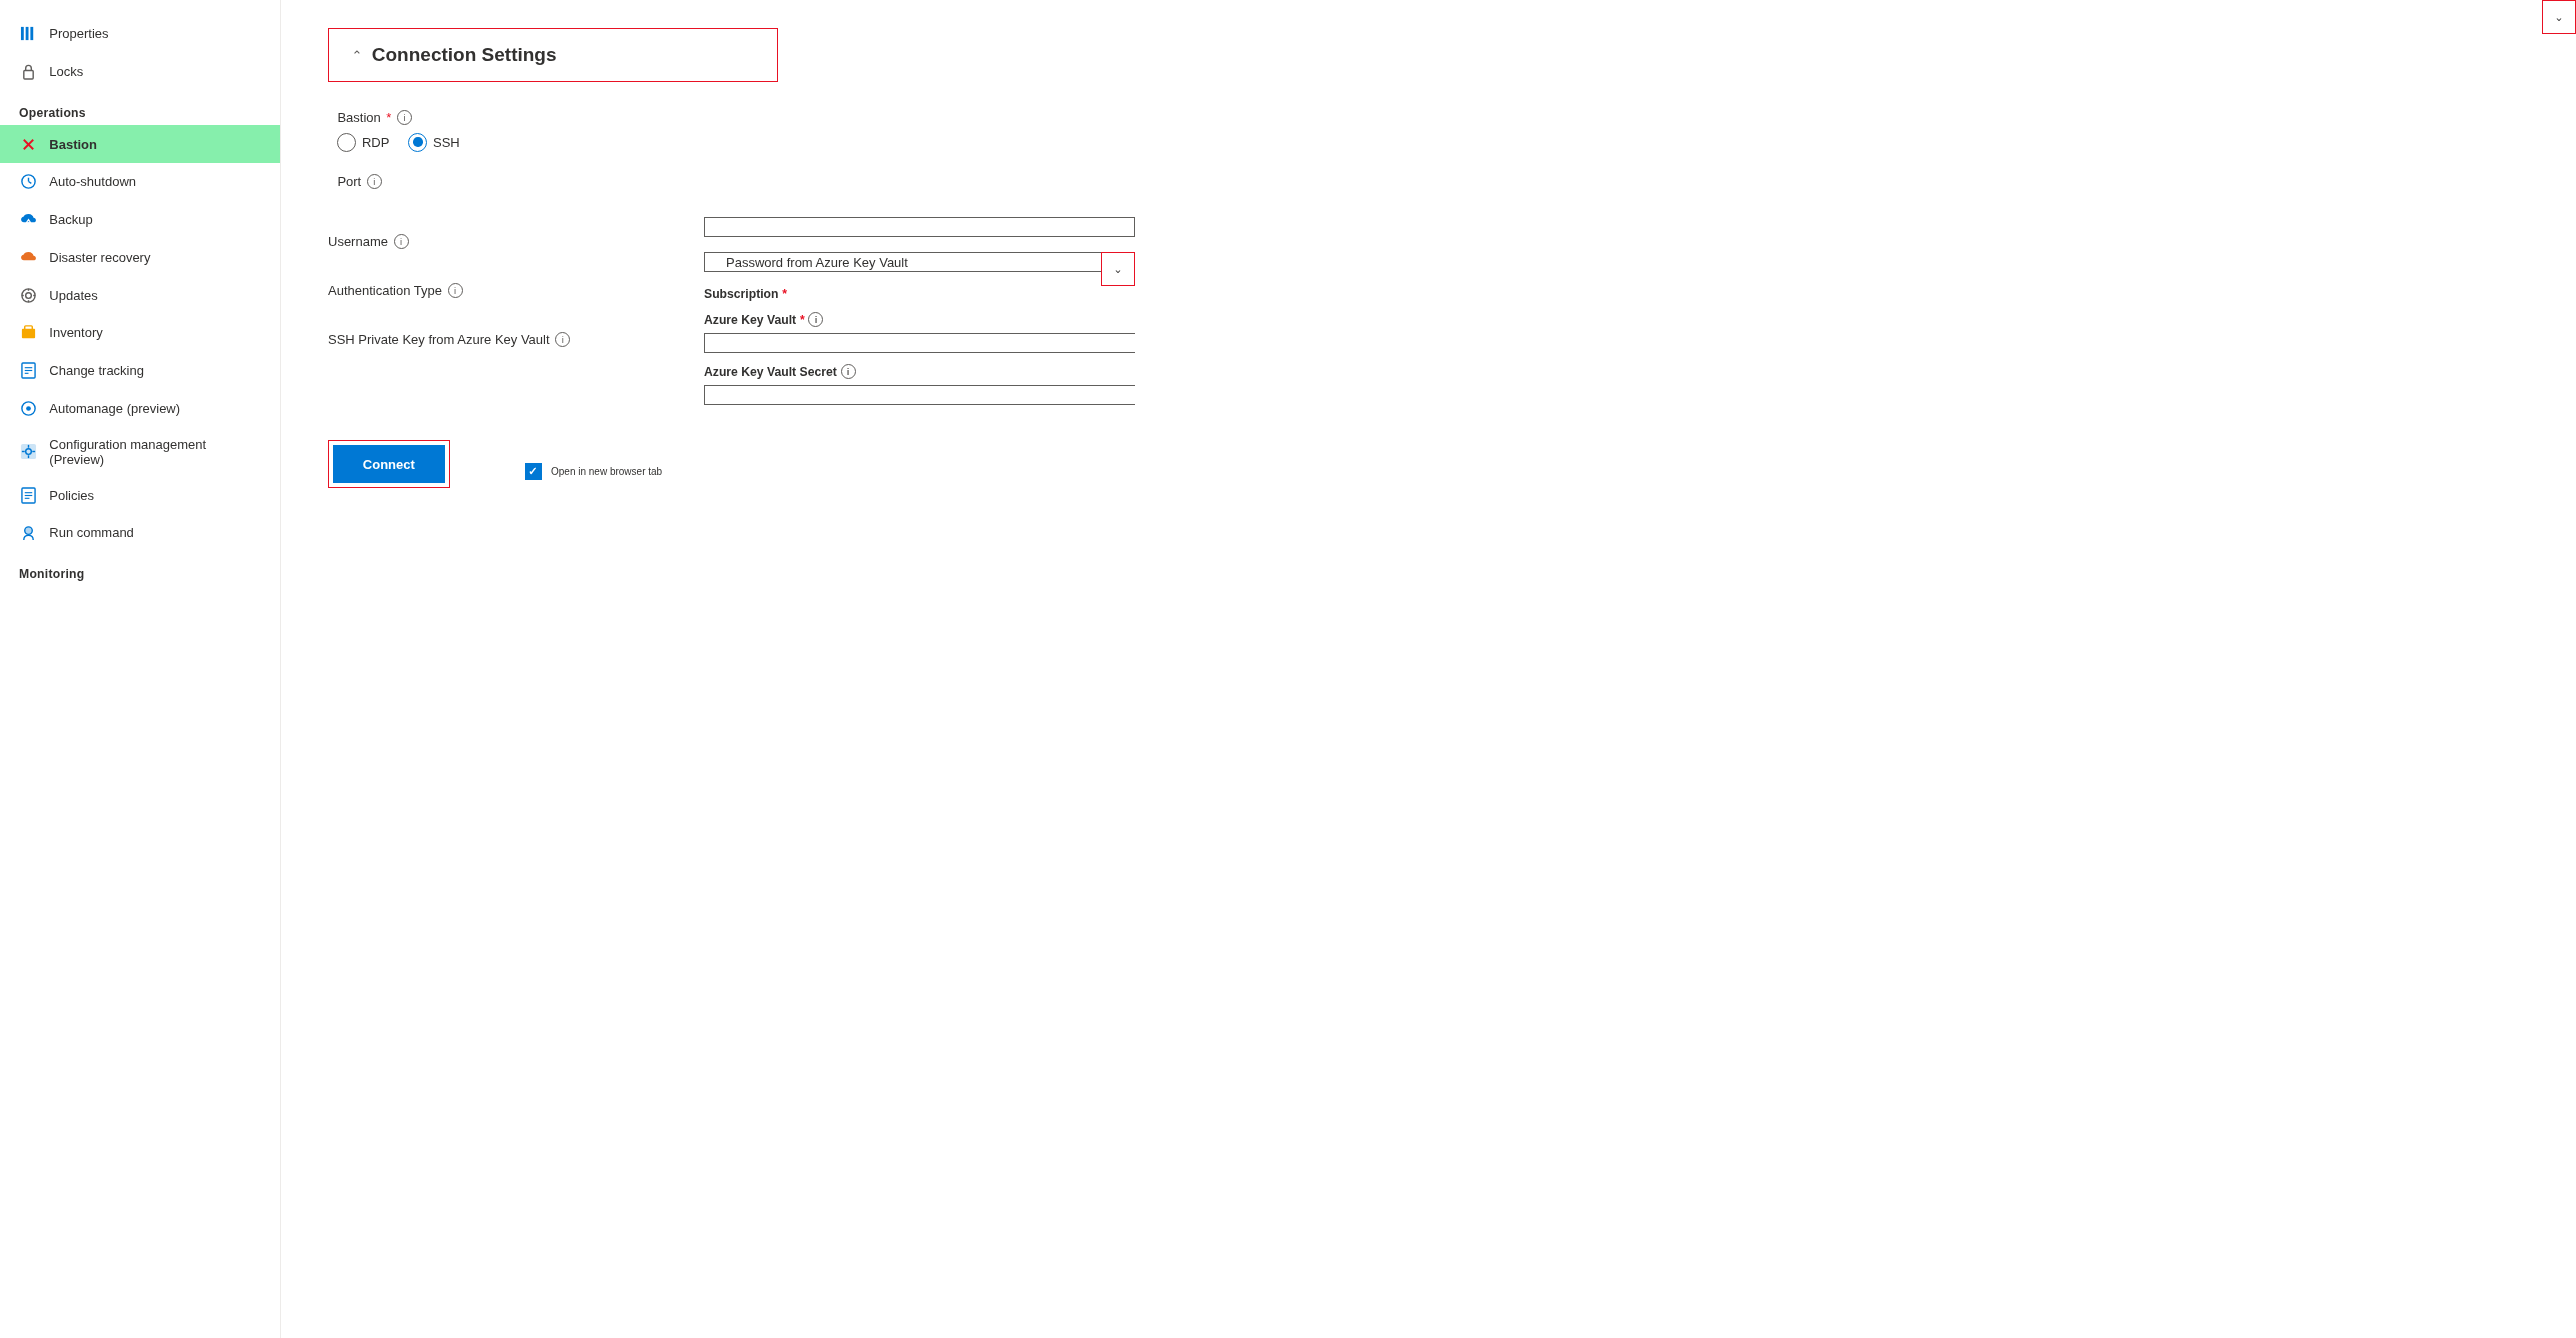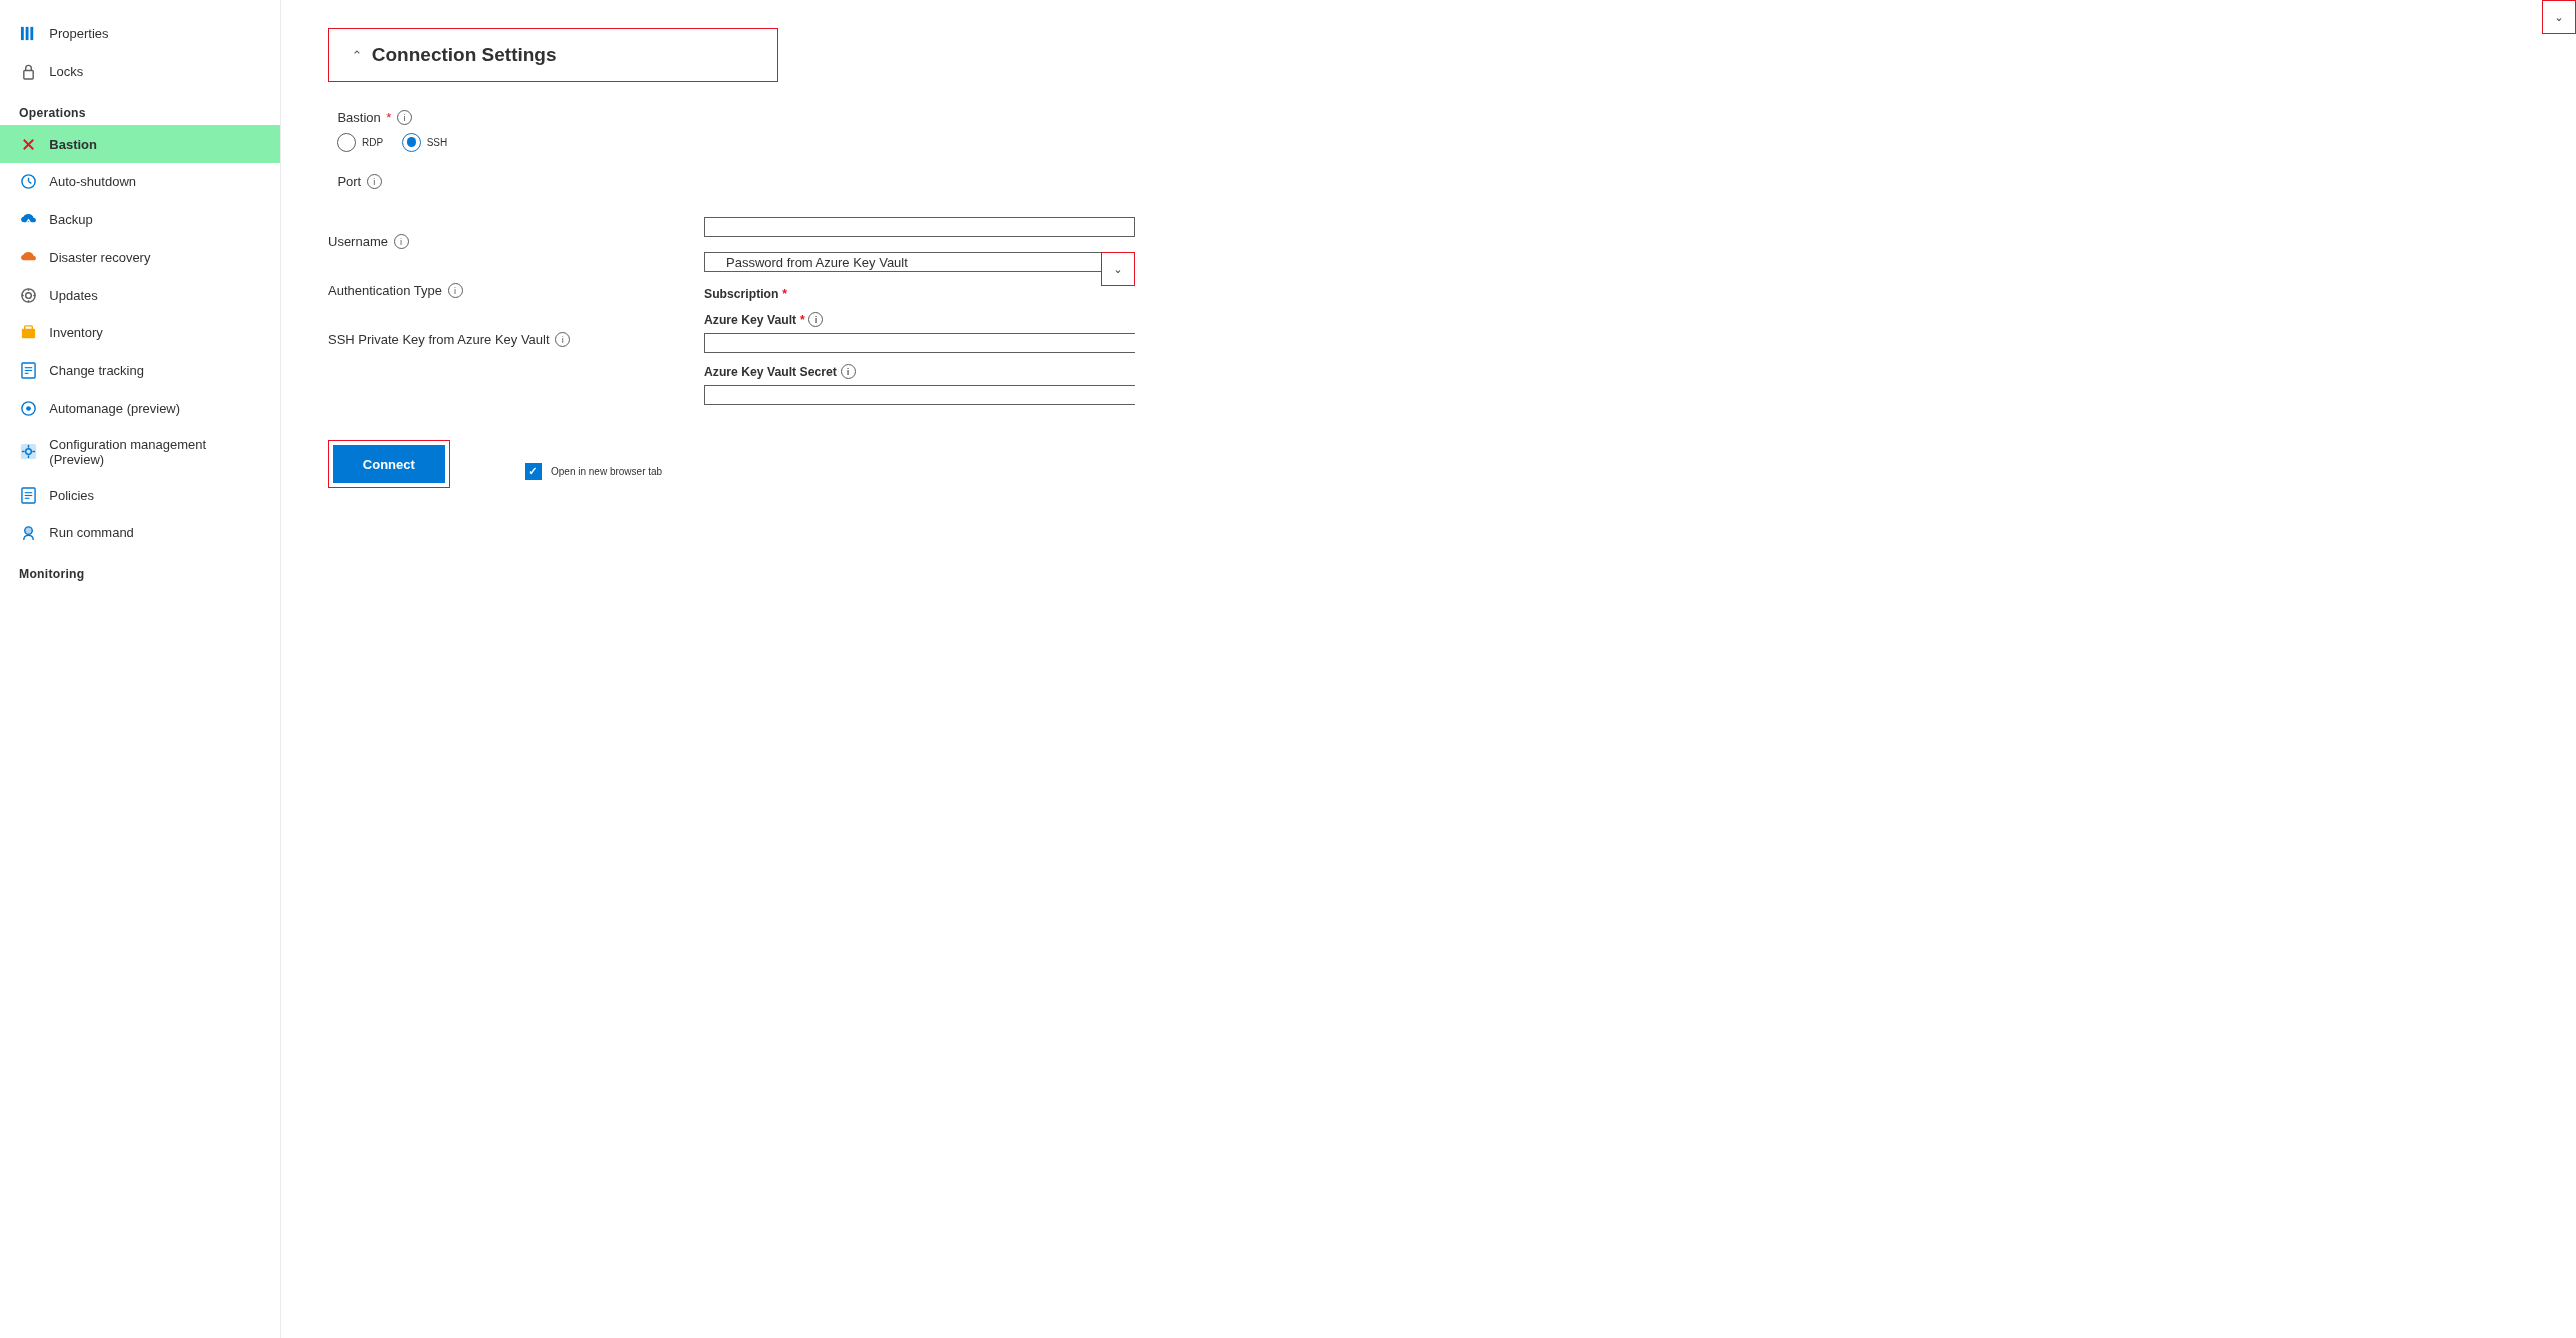--- a/index.html
+++ b/index.html
@@ -130,21 +130,21 @@
       border-color: #0078d4;
       background: #fff;
     }
     .radio-circle.selected::after {
       content: '';
       width: 9.4px;
       height: 9.4px;
       border-radius: 50%;
       background: #0078d4;
     }
-    .radio-label { font-size: 10px; color: #323130; }
+    .radio-label { font-size: 13px; color: #323130; }
 
     
     .port-row {
       margin-bottom: 28px;
     }
     .port-label {
       font-size: 13px;
       color: #323130;
       margin-bottom: 7.5px;
       display: flex;

